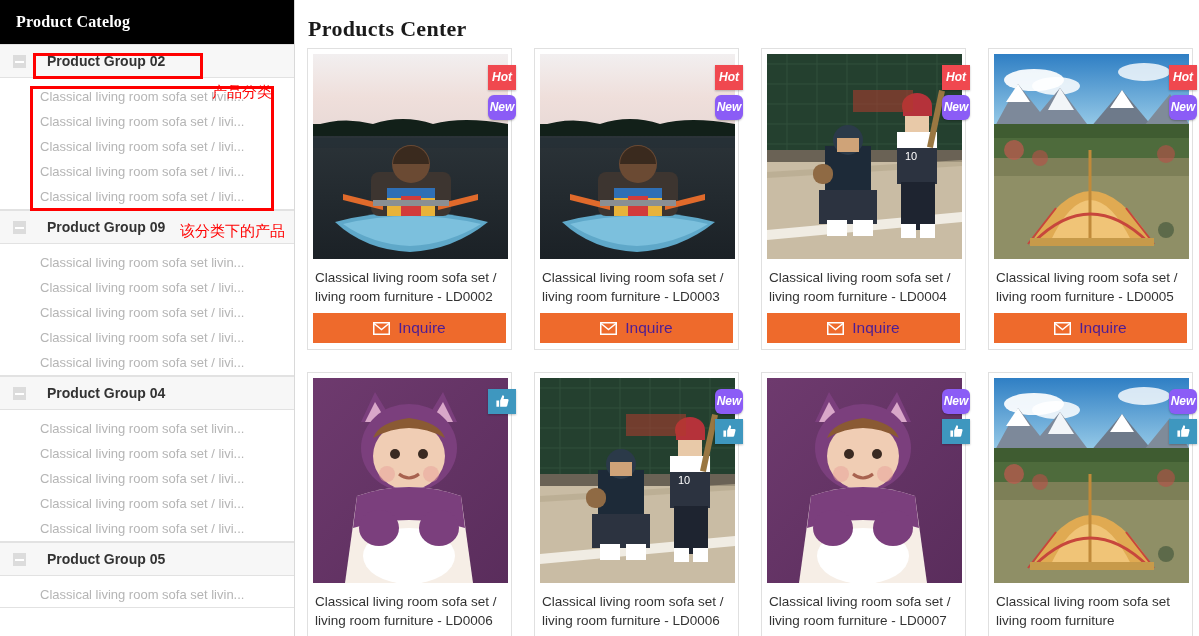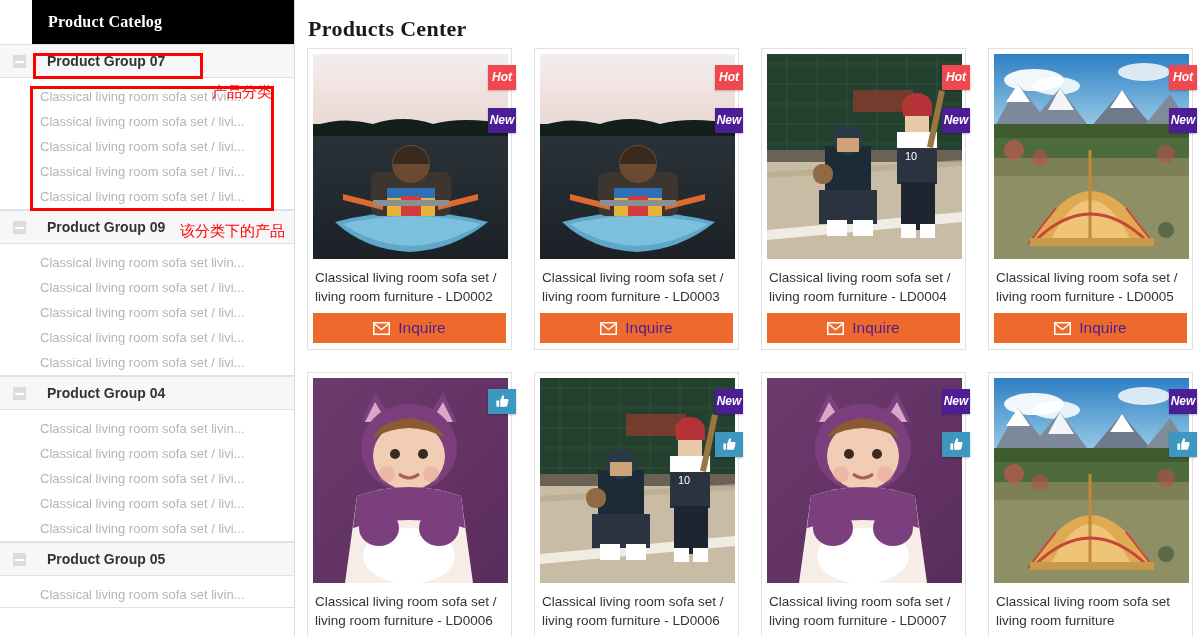--- a/index.html
+++ b/index.html
@@ -29,21 +29,20 @@
   .sidebar-title {
     height: 44px;
     background: #000000;
     color: #ffffff;
     font-family: "Liberation Serif", serif;
     font-weight: bold;
     font-size: 16px;
     line-height: 44px;
     padding-left: 16px;
     letter-spacing: 0.2px;
-    margin-left: 32px;
   }
   .group-header {
     height: 34px;
     background: #f7f7f7;
     border-top: 1px solid #e2e2e2;
     border-bottom: 1px solid #e2e2e2;
     display: flex;
     align-items: center;
     padding-left: 13px;
     position: relative;
@@ -147,37 +146,37 @@
     overflow: hidden;
     position: relative;
   }
   .card-img svg { display: block; }
   .badges {
     position: absolute;
     right: -8px;
     top: 11px;
     display: flex;
     flex-direction: column;
-    gap: 18px;
+    gap: 5px;
     align-items: flex-end;
     z-index: 10;
   }
   .badge {
     width: 28px;
     height: 25px;
     color: #ffffff;
     font-style: italic;
     font-weight: bold;
     font-size: 12px;
     line-height: 25px;
     text-align: center;
     box-shadow: 0 1px 2px rgba(0,0,0,.25);
   }
   .badge-hot { background: #f0484f; }
-  .badge-new { background: #4c1d95; }
+  .badge-new { background: #8b5cf6; border-radius: 6px; }
   .badge-like {
     background: #3e97bf;
     display: flex;
     align-items: center;
     justify-content: center;
   }
   .card-title {
     font-size: 13.5px;
     color: #333333;
     line-height: 19px;
@@ -201,21 +200,21 @@
 </head>
 <body>
 
 <div id="root">
 
   <div id="sidebar">
     <div class="sidebar-title">Product Catelog</div>
     <div id="sidebar-groups">
         <div class="group-header">
           <span class="collapse-icon"></span>
-          <span class="group-label">Product Group 07</span>
+          <span class="group-label">Product Group 02</span>
         </div>
         <div class="group-items">
           <div class="group-item">Classical living room sofa set livin...</div>
           <div class="group-item">Classical living room sofa set / livi...</div>
           <div class="group-item">Classical living room sofa set / livi...</div>
           <div class="group-item">Classical living room sofa set / livi...</div>
           <div class="group-item">Classical living room sofa set / livi...</div>
         </div>
         <div class="group-header">
           <span class="collapse-icon"></span>

